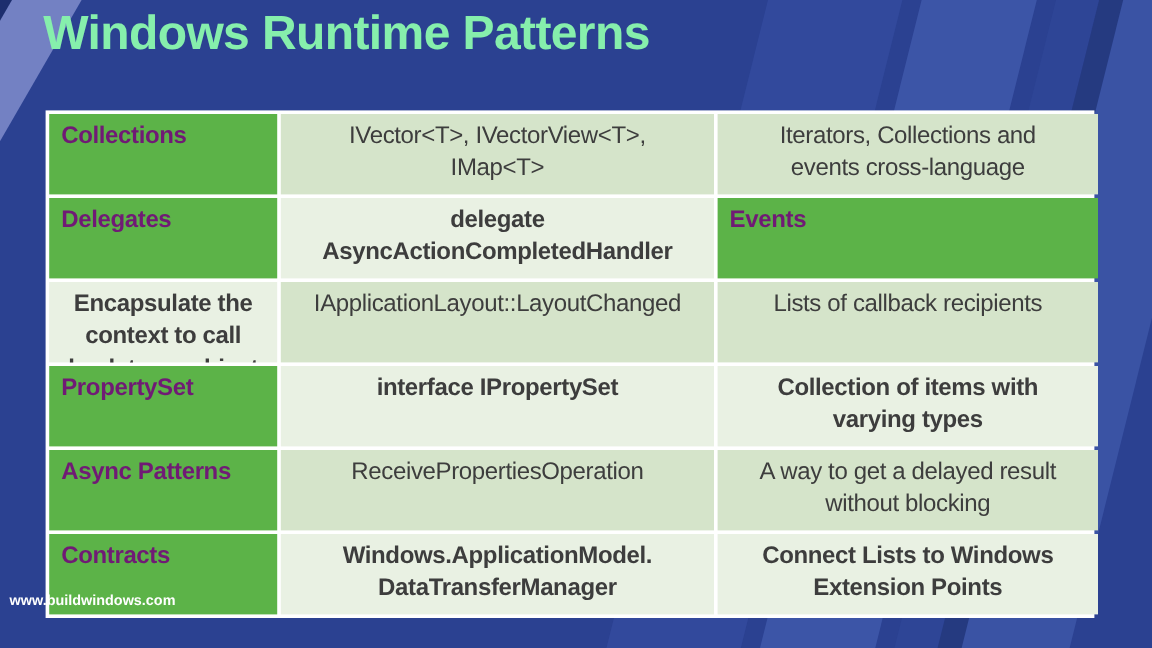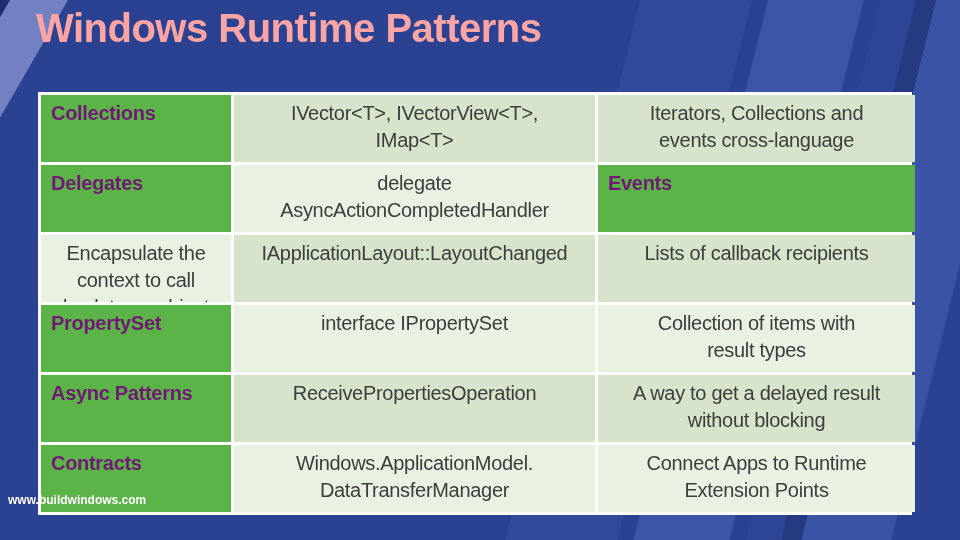--- a/index.html
+++ b/index.html
@@ -33,21 +33,21 @@
     transform-origin: top left;
     z-index: 0;
   }
   .corner.dark  { left: -34px; width: 48px; height: 90px;  background: #1d2e6e; }
   .corner.light { left: 10px;  width: 58px; height: 125px; background: #7381c3; }
 
   .title {
     position: absolute;
     left: 36px; top: 6px;
     z-index: 2;
-    color: #fca5a5;
+    color: #86efac;
     font-size: 40px;
     font-weight: 700;
     letter-spacing: -0.5px;
   }
 
   .ptable {
     position: absolute;
     left: 38px; top: 92px;
     width: 868px;
     z-index: 2;
@@ -66,21 +66,21 @@
     overflow: hidden;
   }
   .cell.c1 {
     background: #5cb348;
     color: #701a75;
     font-weight: 700;
     letter-spacing: -0.3px;
   }
   .cell.body { color: #3d3d3d; font-weight: 400; letter-spacing: -0.3px; text-align: center; }
   .cell.body.odd  { background: #d5e4ca; }
-  .cell.body.even { background: #e9f1e3; }
+  .cell.body.even { background: #e9f1e3; font-weight: bold; }
 
   .footer {
     position: absolute;
     left: 8px; top: 493px;
     z-index: 2;
     color: #ffffff;
     font-size: 12px;
     font-weight: 700;
   }
 </style>
@@ -112,29 +112,29 @@
     <div class="cell c1">Events</div>
 
     <div class="cell body even">Encapsulate the context to call
 back to an object</div>
     <div class="cell body odd">IApplicationLayout::LayoutChanged</div>
     <div class="cell body odd">Lists of callback recipients</div>
 
     <div class="cell c1">PropertySet</div>
     <div class="cell body even">interface IPropertySet</div>
     <div class="cell body even">Collection of items with
-result types</div>
+varying types</div>
 
     <div class="cell c1">Async Patterns</div>
     <div class="cell body odd">ReceivePropertiesOperation</div>
     <div class="cell body odd">A way to get a delayed result
 without blocking</div>
 
     <div class="cell c1">Contracts</div>
     <div class="cell body even">Windows.ApplicationModel.
 DataTransferManager</div>
-    <div class="cell body even">Connect Apps to Runtime
+    <div class="cell body even">Connect Lists to Windows
 Extension Points</div>
   </div>
 
   <div class="footer">www.buildwindows.com</div>
 
 </div>
 
 </body></html>

